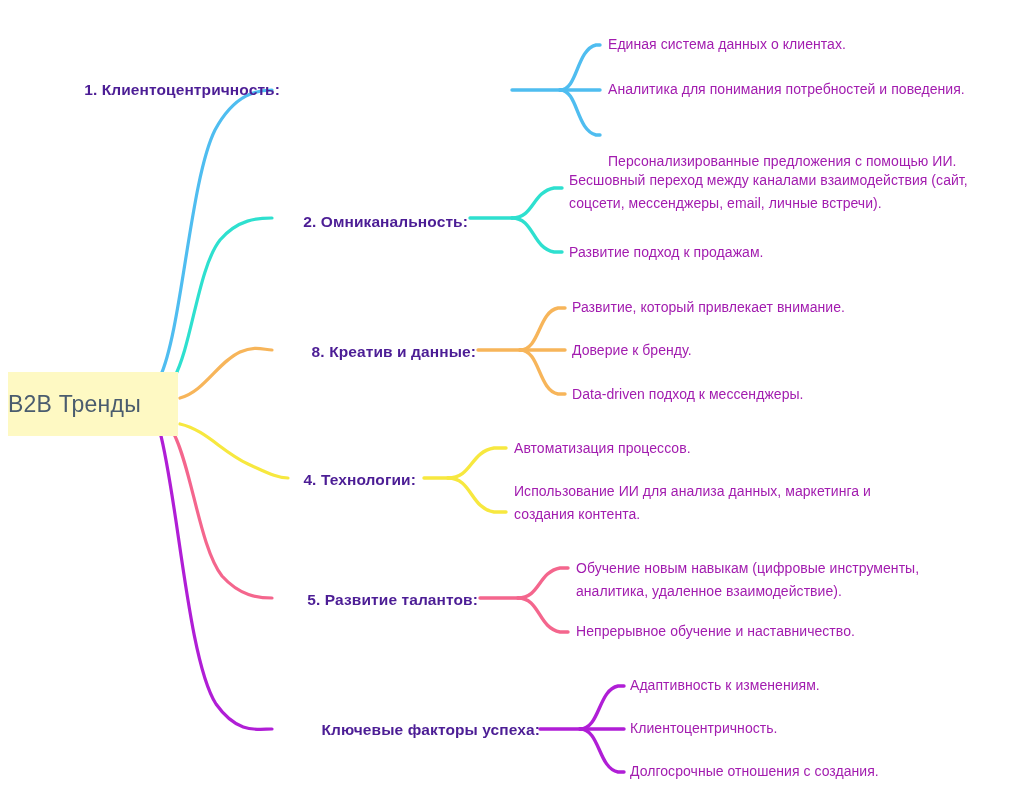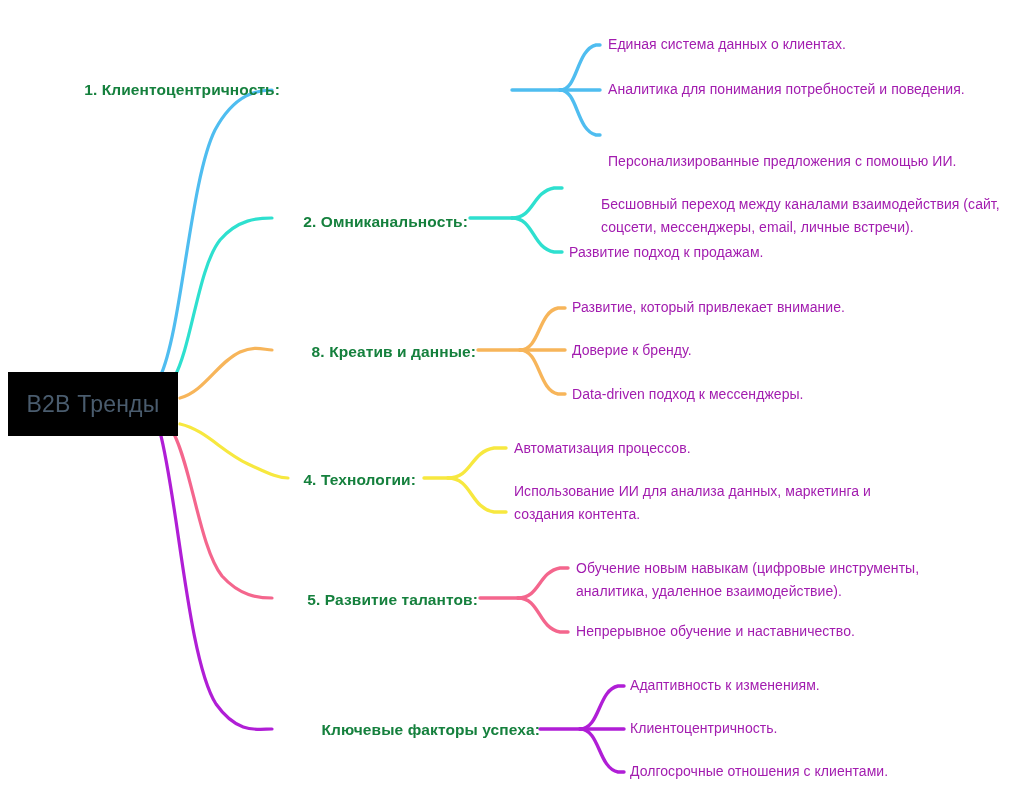--- a/index.html
+++ b/index.html
@@ -52,37 +52,36 @@
   }
 
   .root-node {
     position: absolute;
     left: 8px;
     top: 372px;
     width: 170px;
     height: 64px;
     display: flex;
     align-items: center;
-    justify-content: center;
-    background: #000000;
+    background: #fef9c3;
     box-sizing: border-box;
   }
   .root-node .root-text {
     font-size: 23px;
     font-weight: 400;
     color: #4a5c6e;
     letter-spacing: 0.2px;
     white-space: nowrap;
   }
 
   .branch-label {
     position: absolute;
     font-size: 15.5px;
     font-weight: bold;
-    color: #15803d;
+    color: #4c1d95;
     white-space: nowrap;
     text-align: right;
     transform: translateY(-50%);
     letter-spacing: 0.1px;
   }
 
   .leaf-label {
     position: absolute;
     font-size: 14px;
     font-weight: 400;
@@ -153,35 +152,35 @@
     <div class="root-node">
       <span class="root-text">B2B Тренды</span>
     </div>
 
     <div class="branch-label" style="right:744px; top:90px;">1. Клиентоцентричность:</div>
     <div class="leaf-label" style="left:608px; top:45px;">Единая система данных о клиентах.</div>
     <div class="leaf-label" style="left:608px; top:90px;">Аналитика для понимания потребностей и поведения.</div>
     <div class="leaf-label" style="left:608px; top:135px;margin-top:27px;">Персонализированные предложения с помощью ИИ.</div>
 
     <div class="branch-label" style="right:556px; top:222px;">2. Омниканальность:</div>
-    <div class="leaf-label two-line" style="left:569px; top:216px; width:420px;margin-left:32px;">Бесшовный переход между каналами взаимодействия (сайт, соцсети, мессенджеры, email, личные встречи).</div>
+    <div class="leaf-label two-line" style="left:569px; top:192px; width:420px;">Бесшовный переход между каналами взаимодействия (сайт, соцсети, мессенджеры, email, личные встречи).</div>
     <div class="leaf-label" style="left:569px; top:253px;">Развитие подход к продажам.</div>
 
     <div class="branch-label" style="right:548px; top:352px;">8. Креатив и данные:</div>
     <div class="leaf-label" style="left:572px; top:308px;">Развитие, который привлекает внимание.</div>
     <div class="leaf-label" style="left:572px; top:351px;">Доверие к бренду.</div>
     <div class="leaf-label" style="left:572px; top:395px;">Data-driven подход к мессенджеры.</div>
 
     <div class="branch-label" style="right:608px; top:480px;">4. Технологии:</div>
     <div class="leaf-label" style="left:514px; top:449px;">Автоматизация процессов.</div>
     <div class="leaf-label two-line" style="left:514px; top:503px; width:420px;">Использование ИИ для анализа данных, маркетинга и создания контента.</div>
 
     <div class="branch-label" style="right:546px; top:600px;">5. Развитие талантов:</div>
     <div class="leaf-label two-line" style="left:576px; top:580px; width:400px;">Обучение новым навыкам (цифровые инструменты, аналитика, удаленное взаимодействие).</div>
     <div class="leaf-label" style="left:576px; top:632px;">Непрерывное обучение и наставничество.</div>
 
     <div class="branch-label" style="right:484px; top:730px;">Ключевые факторы успеха:</div>
     <div class="leaf-label" style="left:630px; top:686px;">Адаптивность к изменениям.</div>
     <div class="leaf-label" style="left:630px; top:729px;">Клиентоцентричность.</div>
-    <div class="leaf-label" style="left:630px; top:772px;">Долгосрочные отношения с клиентами.</div>
+    <div class="leaf-label" style="left:630px; top:772px;">Долгосрочные отношения с создания.</div>
 
   </div>
 </div>
 
 </body></html>

